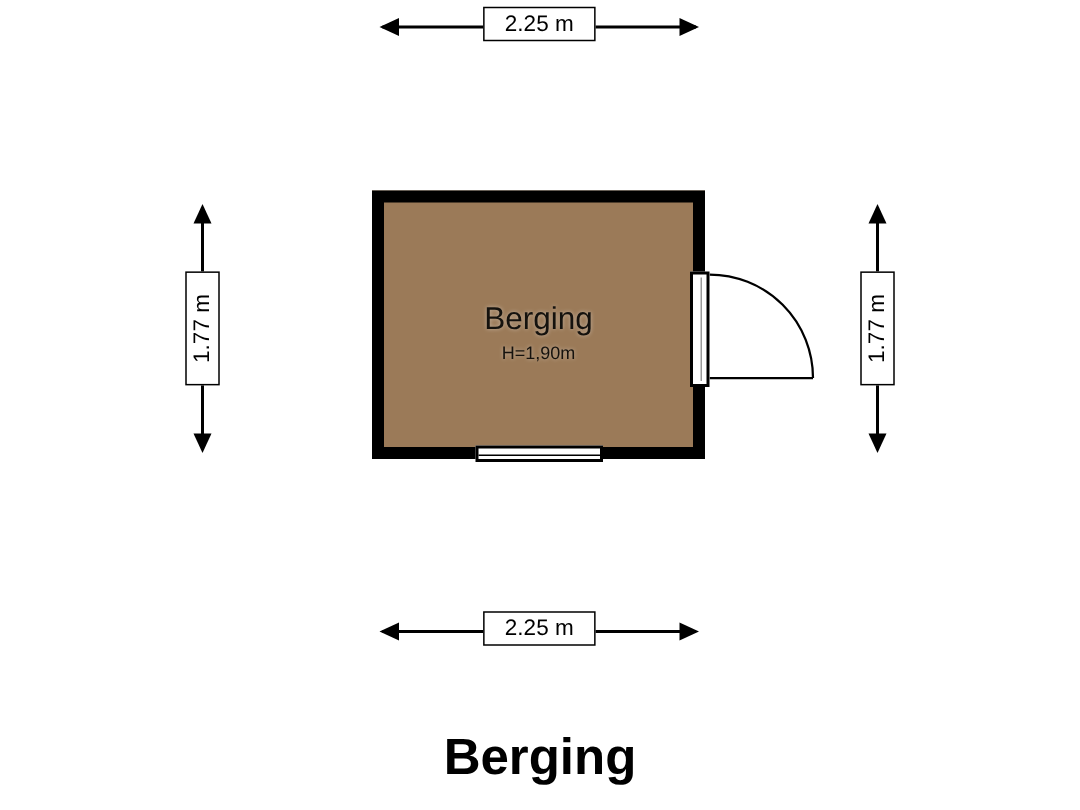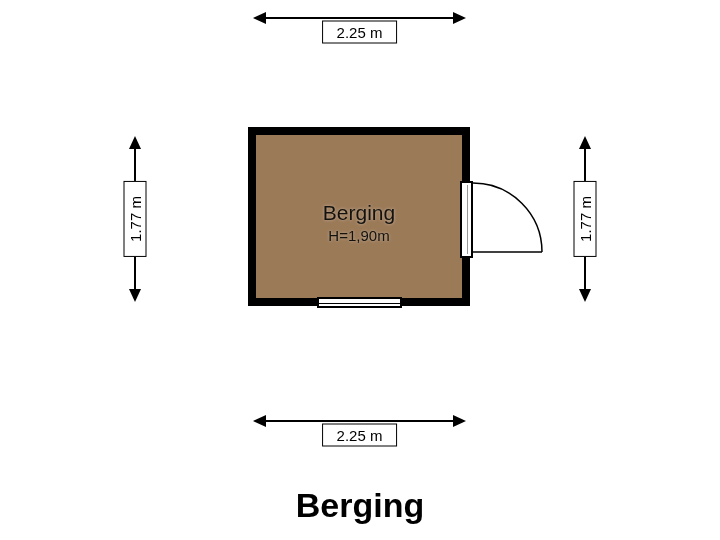--- a/index.html
+++ b/index.html
@@ -34,21 +34,21 @@
     width: 206px;
     text-align: center;
     color: #15120e;
     text-shadow: 0 0 3px rgba(255,255,255,0.45);
   }
   .room-name {
     font-size: 21px;
     line-height: 24px;
   }
   .room-height {
-    font-size: 15px;
+    font-size: 12px;
     line-height: 21px;
   }
 
   
   .window {
     position: absolute;
     left: 317px;
     top: 297px;
     width: 85px;
     height: 11px;
@@ -140,21 +140,21 @@
     position: absolute;
     background: #fff;
     border: 1px solid #000;
     padding: 2px 14px;
     font-size: 15px;
     color: #000;
     white-space: nowrap;
   }
   .dim-h .dim-label {
     left: 50%;
-    top: 24px;
+    top: 8px;
     transform: translate(-50%, -50%);
     text-align: right;
   }
   .dim-v .dim-label {
     left: 10px;
     top: 50%;
     transform: translate(-50%, -50%) rotate(-90deg);
   }
 
   

